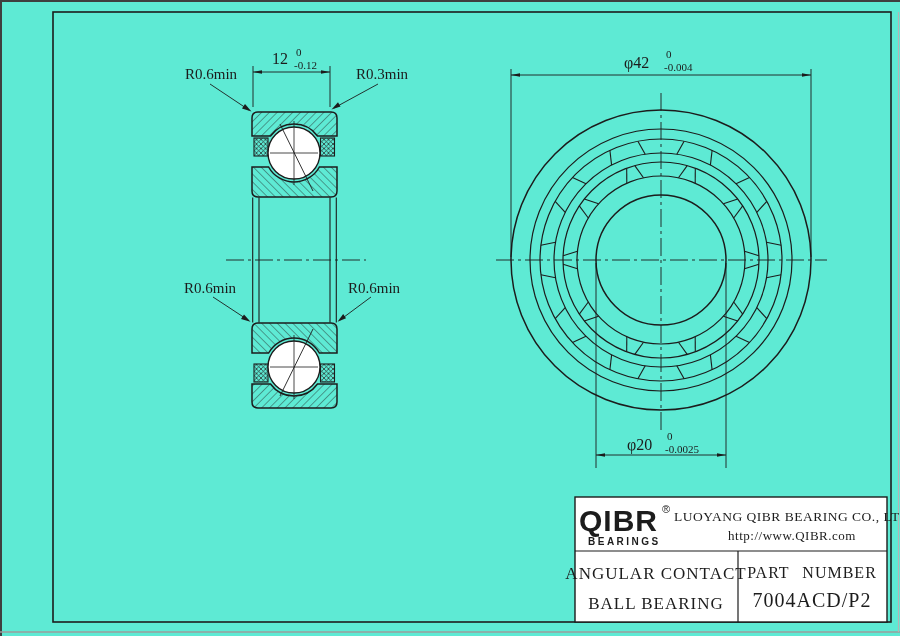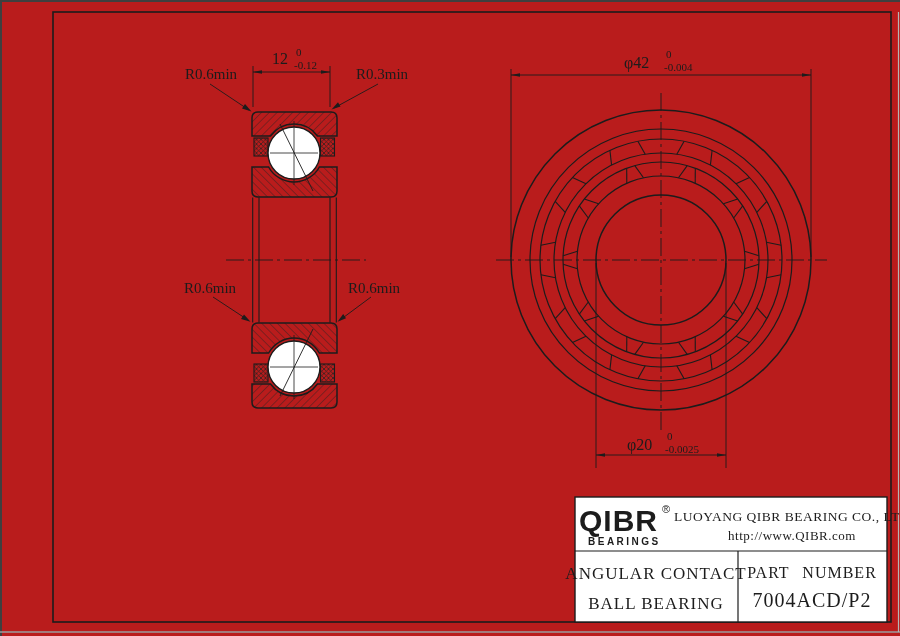--- a/index.html
+++ b/index.html
@@ -1,19 +1,19 @@
 <!DOCTYPE html>
 <html><head>
 <meta charset="utf-8">
 <style>
   html,body{margin:0;padding:0;background:#e8e8e8;}
   .page{
     position:relative;
     width:900px;height:636px;
-    background:#b91c1c;
+    background:#5eead4;
     overflow:hidden;
     font-family:"Liberation Serif", serif;
   }
   svg text{fill:#1c1c1c;}
   .dim-main{font-family:"Liberation Serif",serif;font-size:16px;}
   .dim-tol{font-family:"Liberation Serif",serif;font-size:11px;}
   .r-label{font-family:"Liberation Serif",serif;font-size:15px;}
   .tb-company{font-family:"Liberation Serif",serif;font-size:13.5px;letter-spacing:0.5px;}
   .tb-url{font-family:"Liberation Serif",serif;font-size:13px;letter-spacing:0.5px;}
   .tb-type{font-family:"Liberation Serif",serif;font-size:17px;letter-spacing:1px;}

